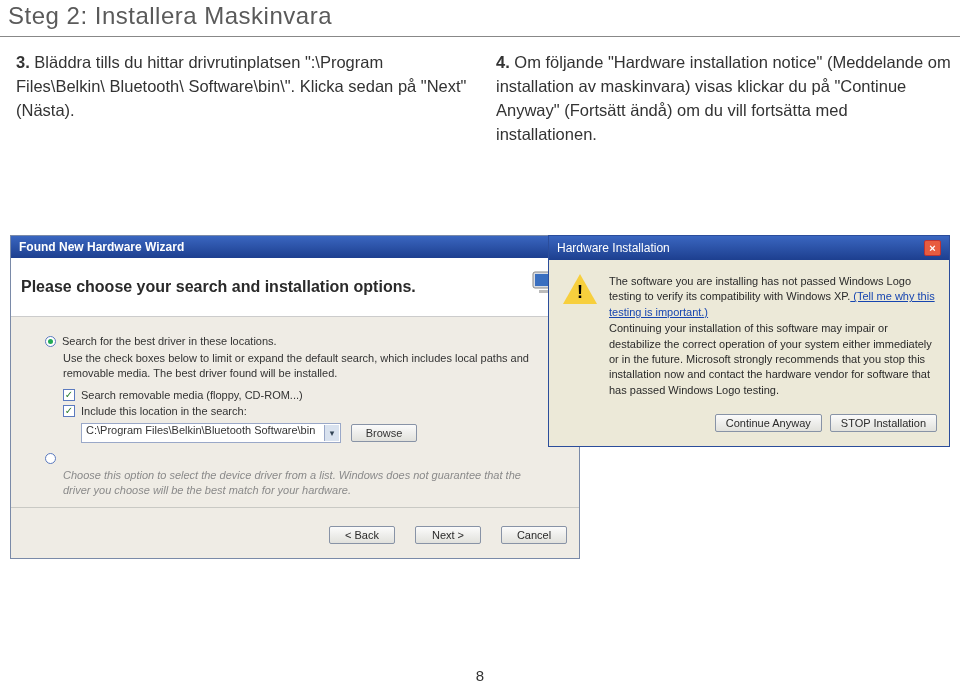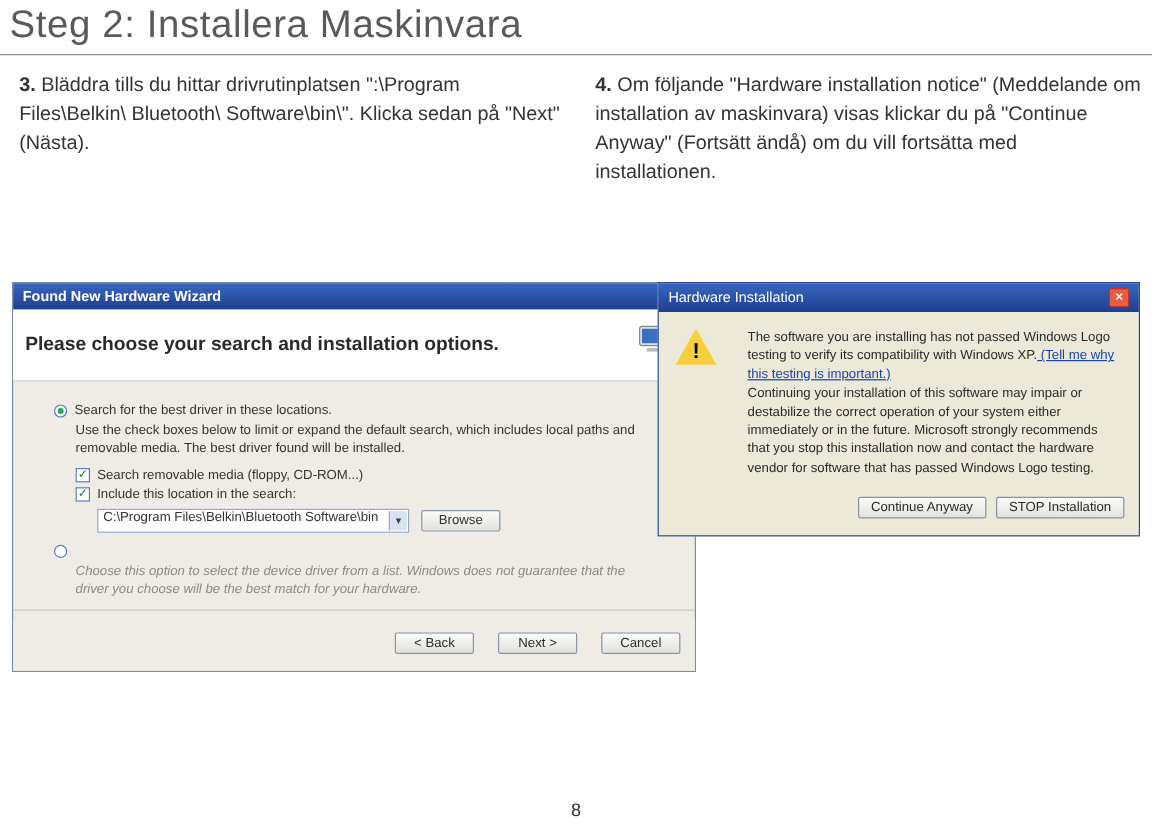--- a/index.html
+++ b/index.html
@@ -7,21 +7,21 @@
     width: 960px;
     height: 690px;
     background: #fff;
     font-family: Arial, Helvetica, sans-serif;
     color: #222;
     position: relative;
     overflow: hidden;
   }
   .page-title {
     font-family: "Arial Narrow", Arial, sans-serif;
-    font-size: 32px;
+    font-size: 24px;
     font-weight: 400;
     color: #5a5a5a;
     letter-spacing: 0.5px;
     padding: 2px 0 6px 8px;
   }
   .title-rule {
     border: none;
     border-top: 1px solid #888;
     margin: 0 0 14px 0;
   }
@@ -112,21 +112,21 @@
     color: #2a2a2a;
   }
   .warn-title {
     background: linear-gradient(#3a66c0,#1d3f8f);
     color:#fff; padding:4px 8px; font-size:12px; display:flex; justify-content:space-between; align-items:center;
   }
   .warn-title .x {
     width:17px; height:16px; background:#e85c3f; border:1px solid #b33; color:#fff;
     display:flex; align-items:center; justify-content:center; font-size:11px; font-weight:bold; border-radius:2px;
   }
-  .warn-body { display:flex; gap:26px; padding:14px 14px 6px 14px;justify-content:center; }
+  .warn-body { display:flex; gap:12px; padding:14px 14px 6px 14px;justify-content:center; }
   .warn-icon { flex:0 0 34px; }
   .warn-icon .tri {
     width:0; height:0; border-left:17px solid transparent; border-right:17px solid transparent;
     border-bottom:30px solid #f7cf3d; position:relative;
   }
   .warn-icon .tri::after {
     content:'!'; position:absolute; left:-4px; top:8px; width:8px; text-align:center;
     color:#000; font-weight:bold; font-size:18px;
   }
   .warn-text { flex:1; line-height:1.4; }

